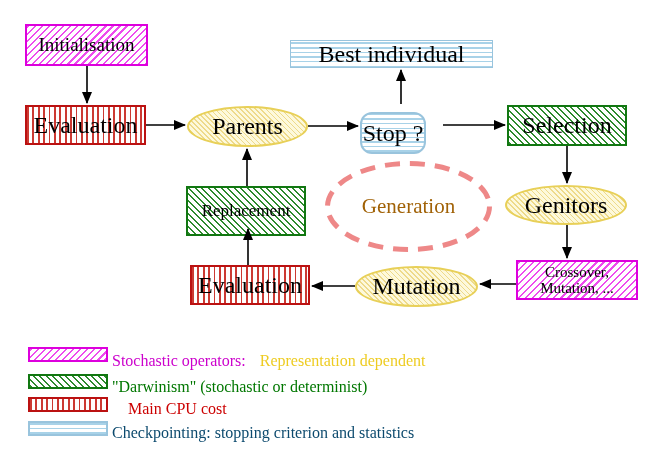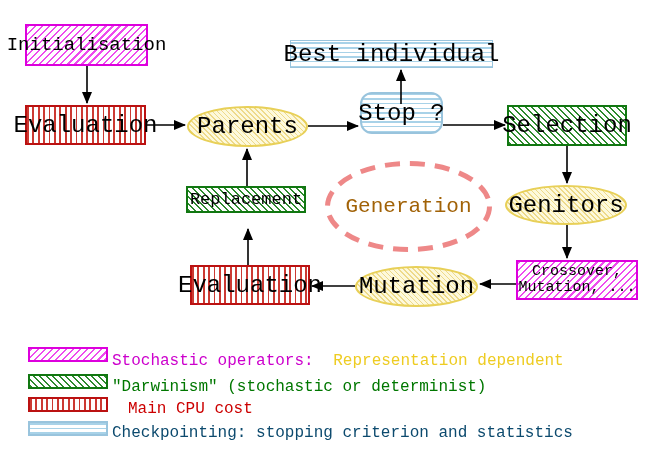--- a/index.html
+++ b/index.html
@@ -1,18 +1,18 @@
 <!DOCTYPE html>
 <html><head>
 <meta charset="utf-8">
 <style>
   html,body { margin:0; padding:0; background:#fff; }
   #stage {
     position:relative; width:662px; height:471px; background:#ffffff;
-    font-family:Liberation Mono, monospace; overflow:hidden;
+    font-family:Liberation Serif, serif; overflow:hidden;
   }
   .node {
     position:absolute; display:flex; align-items:center; justify-content:center;
     color:#000; text-align:center; box-sizing:border-box; font-size:24px;
     white-space:nowrap;
   }
   
   .hatch-magenta {
     border:2px solid #dd00dd;
     background:repeating-linear-gradient(135deg,#ee4cee 0,#ee4cee 1.6px,#ffffff 1.6px,#ffffff 5px);
@@ -63,33 +63,33 @@
   </div>
 
   <div class="node stripe-red" style="left:25px; top:105px; width:121px; height:40px;">
     <span>Evaluation</span>
   </div>
 
   <div class="node ellipse-yellow" style="left:187px; top:106px; width:121px; height:41px;">
     <span>Parents</span>
   </div>
 
-  <div class="node stripe-blue rounded" style="left:360px; top:92px; width:83px; height:42px;">
+  <div class="node stripe-blue rounded" style="left:360px; top:112px; width:66px; height:42px;">
     <span>Stop ?</span>
   </div>
 
   <div class="node stripe-blue" style="left:290px; top:40px; width:203px; height:28px; border-width:1px;">
     <span>Best individual</span>
   </div>
 
   <div class="node hatch-green" style="left:507px; top:105px; width:120px; height:41px;">
     <span>Selection</span>
   </div>
 
-  <div class="node hatch-green" style="left:186px; top:186px; width:120px; height:27px; font-size:17px;">
+  <div class="node hatch-green" style="left:186px; top:186px; width:120px; height:50px; font-size:17px;">
     <span>Replacement</span>
   </div>
 
   <div class="node ellipse-yellow" style="left:505px; top:185px; width:122px; height:40px;">
     <span>Genitors</span>
   </div>
 
   <div class="node stripe-red" style="left:190px; top:265px; width:120px; height:40px;">
     <span>Evaluation</span>
   </div>

